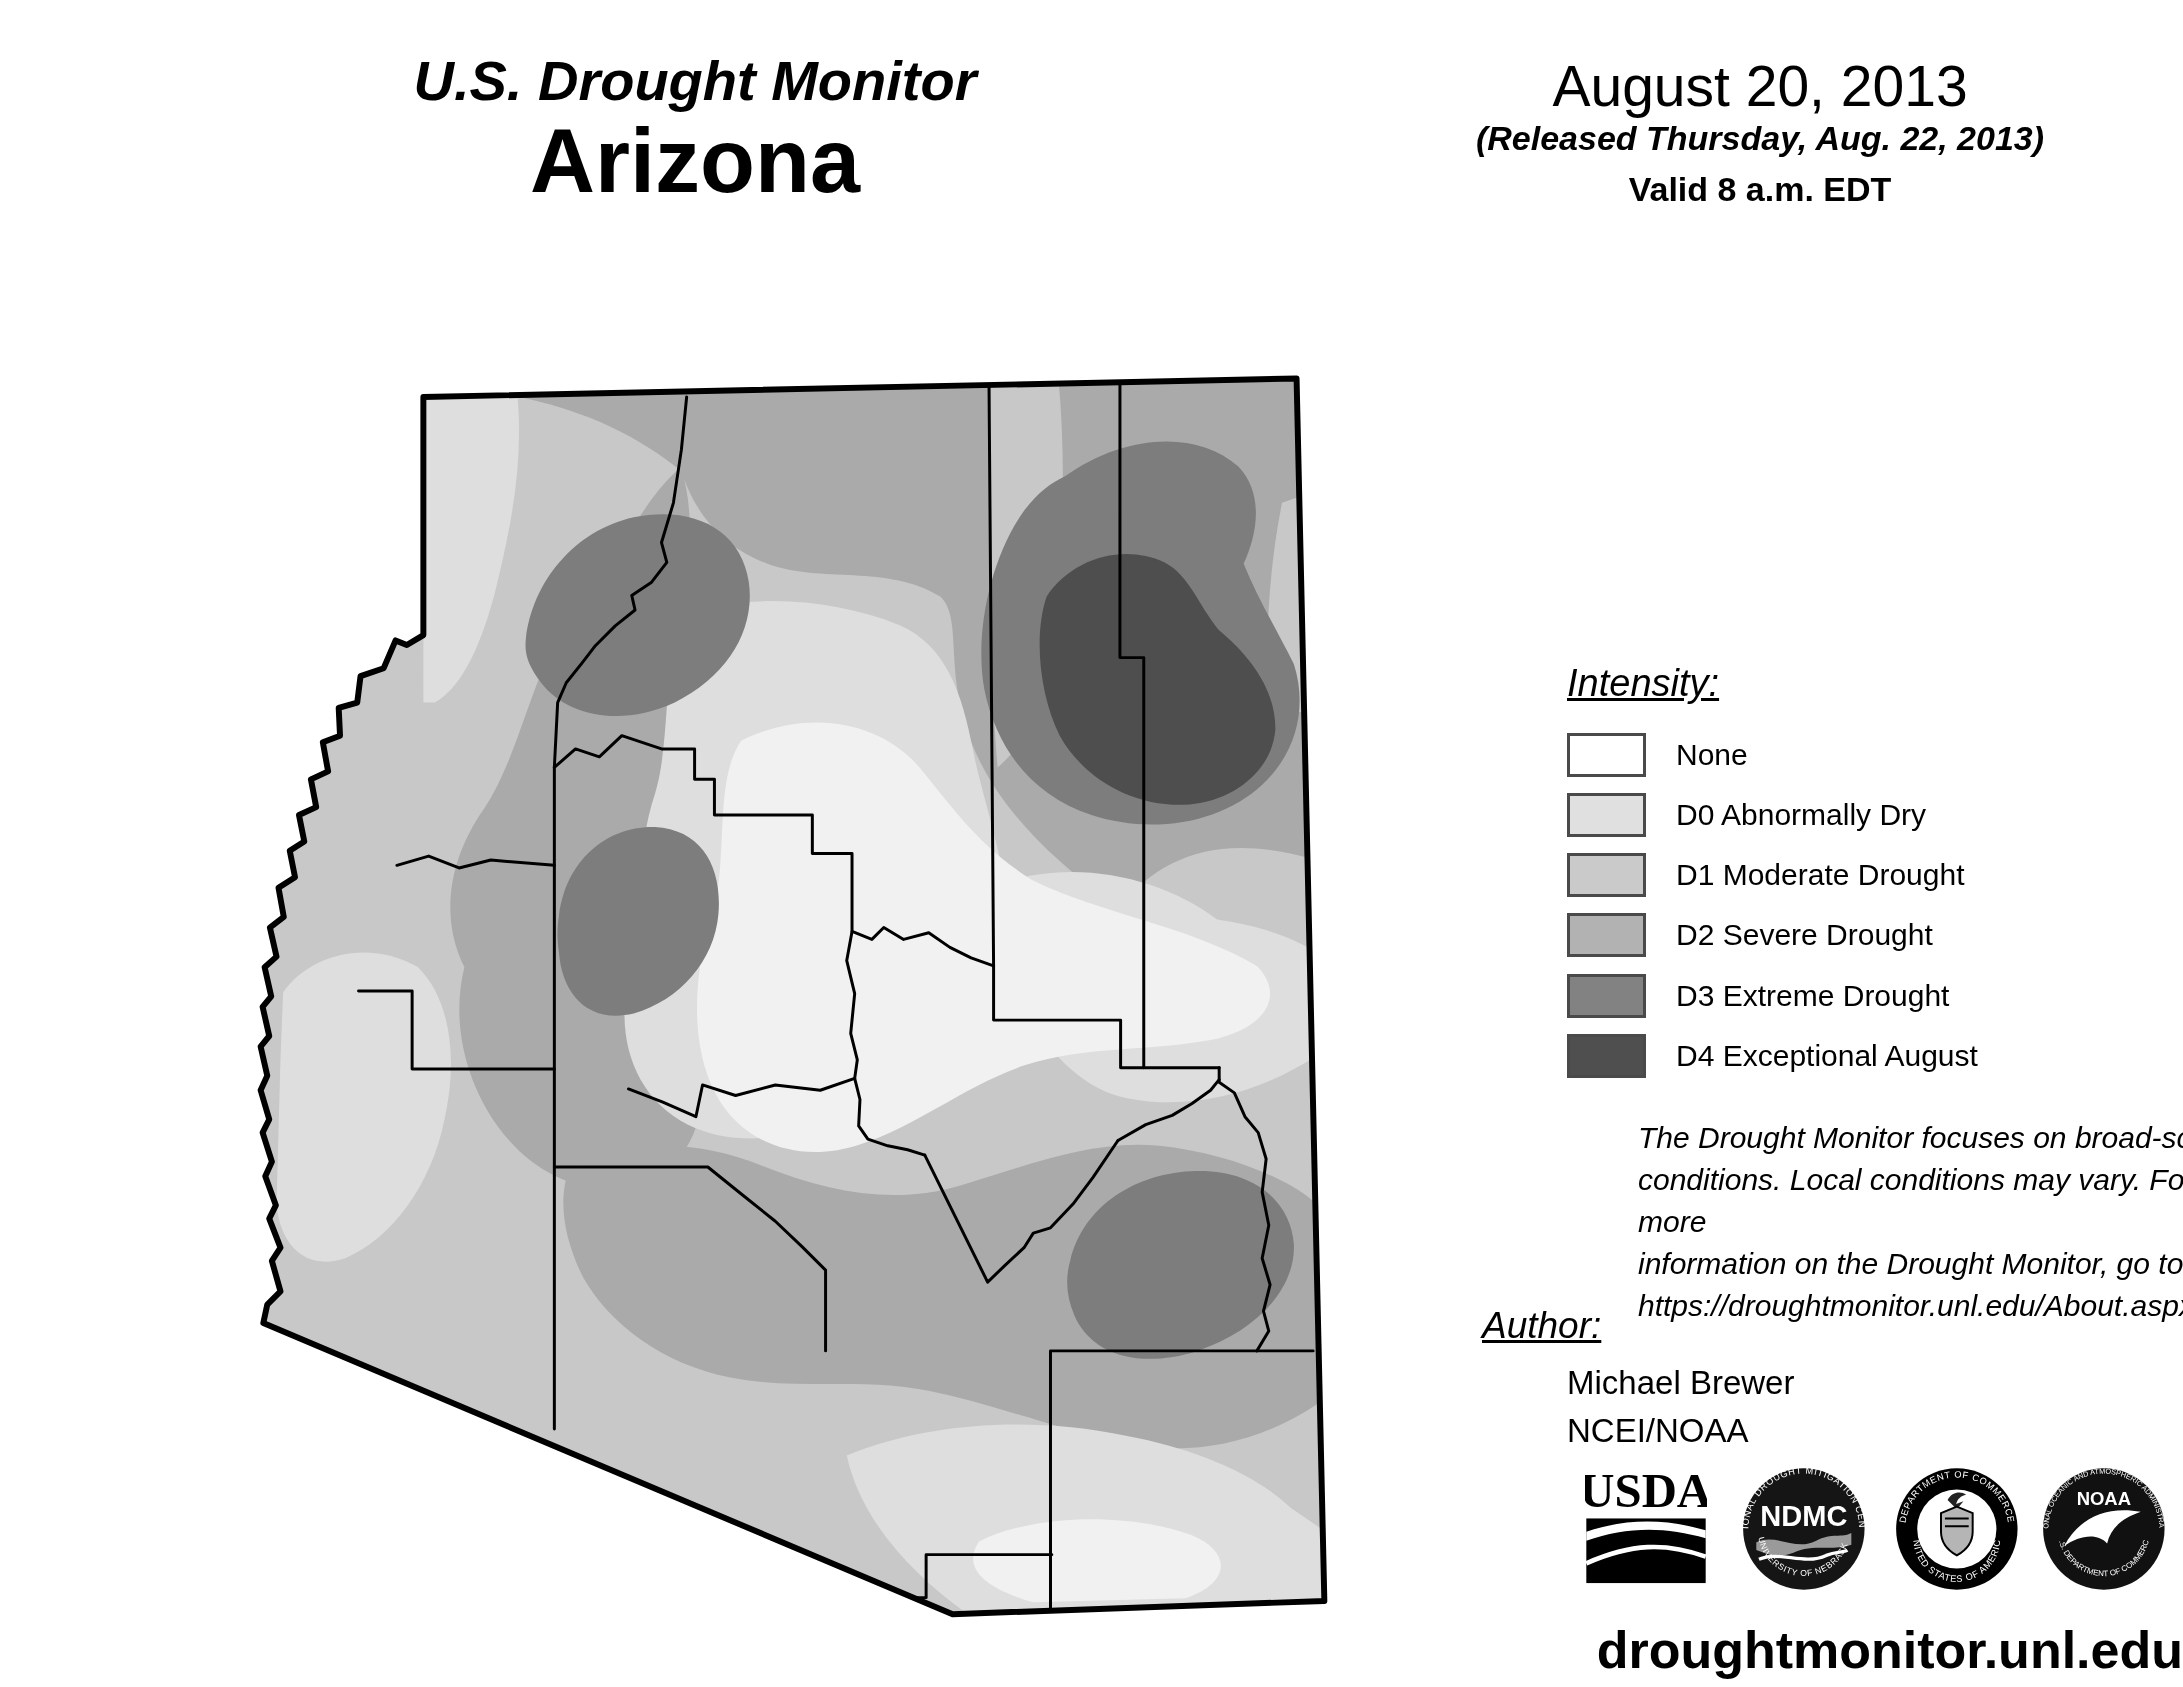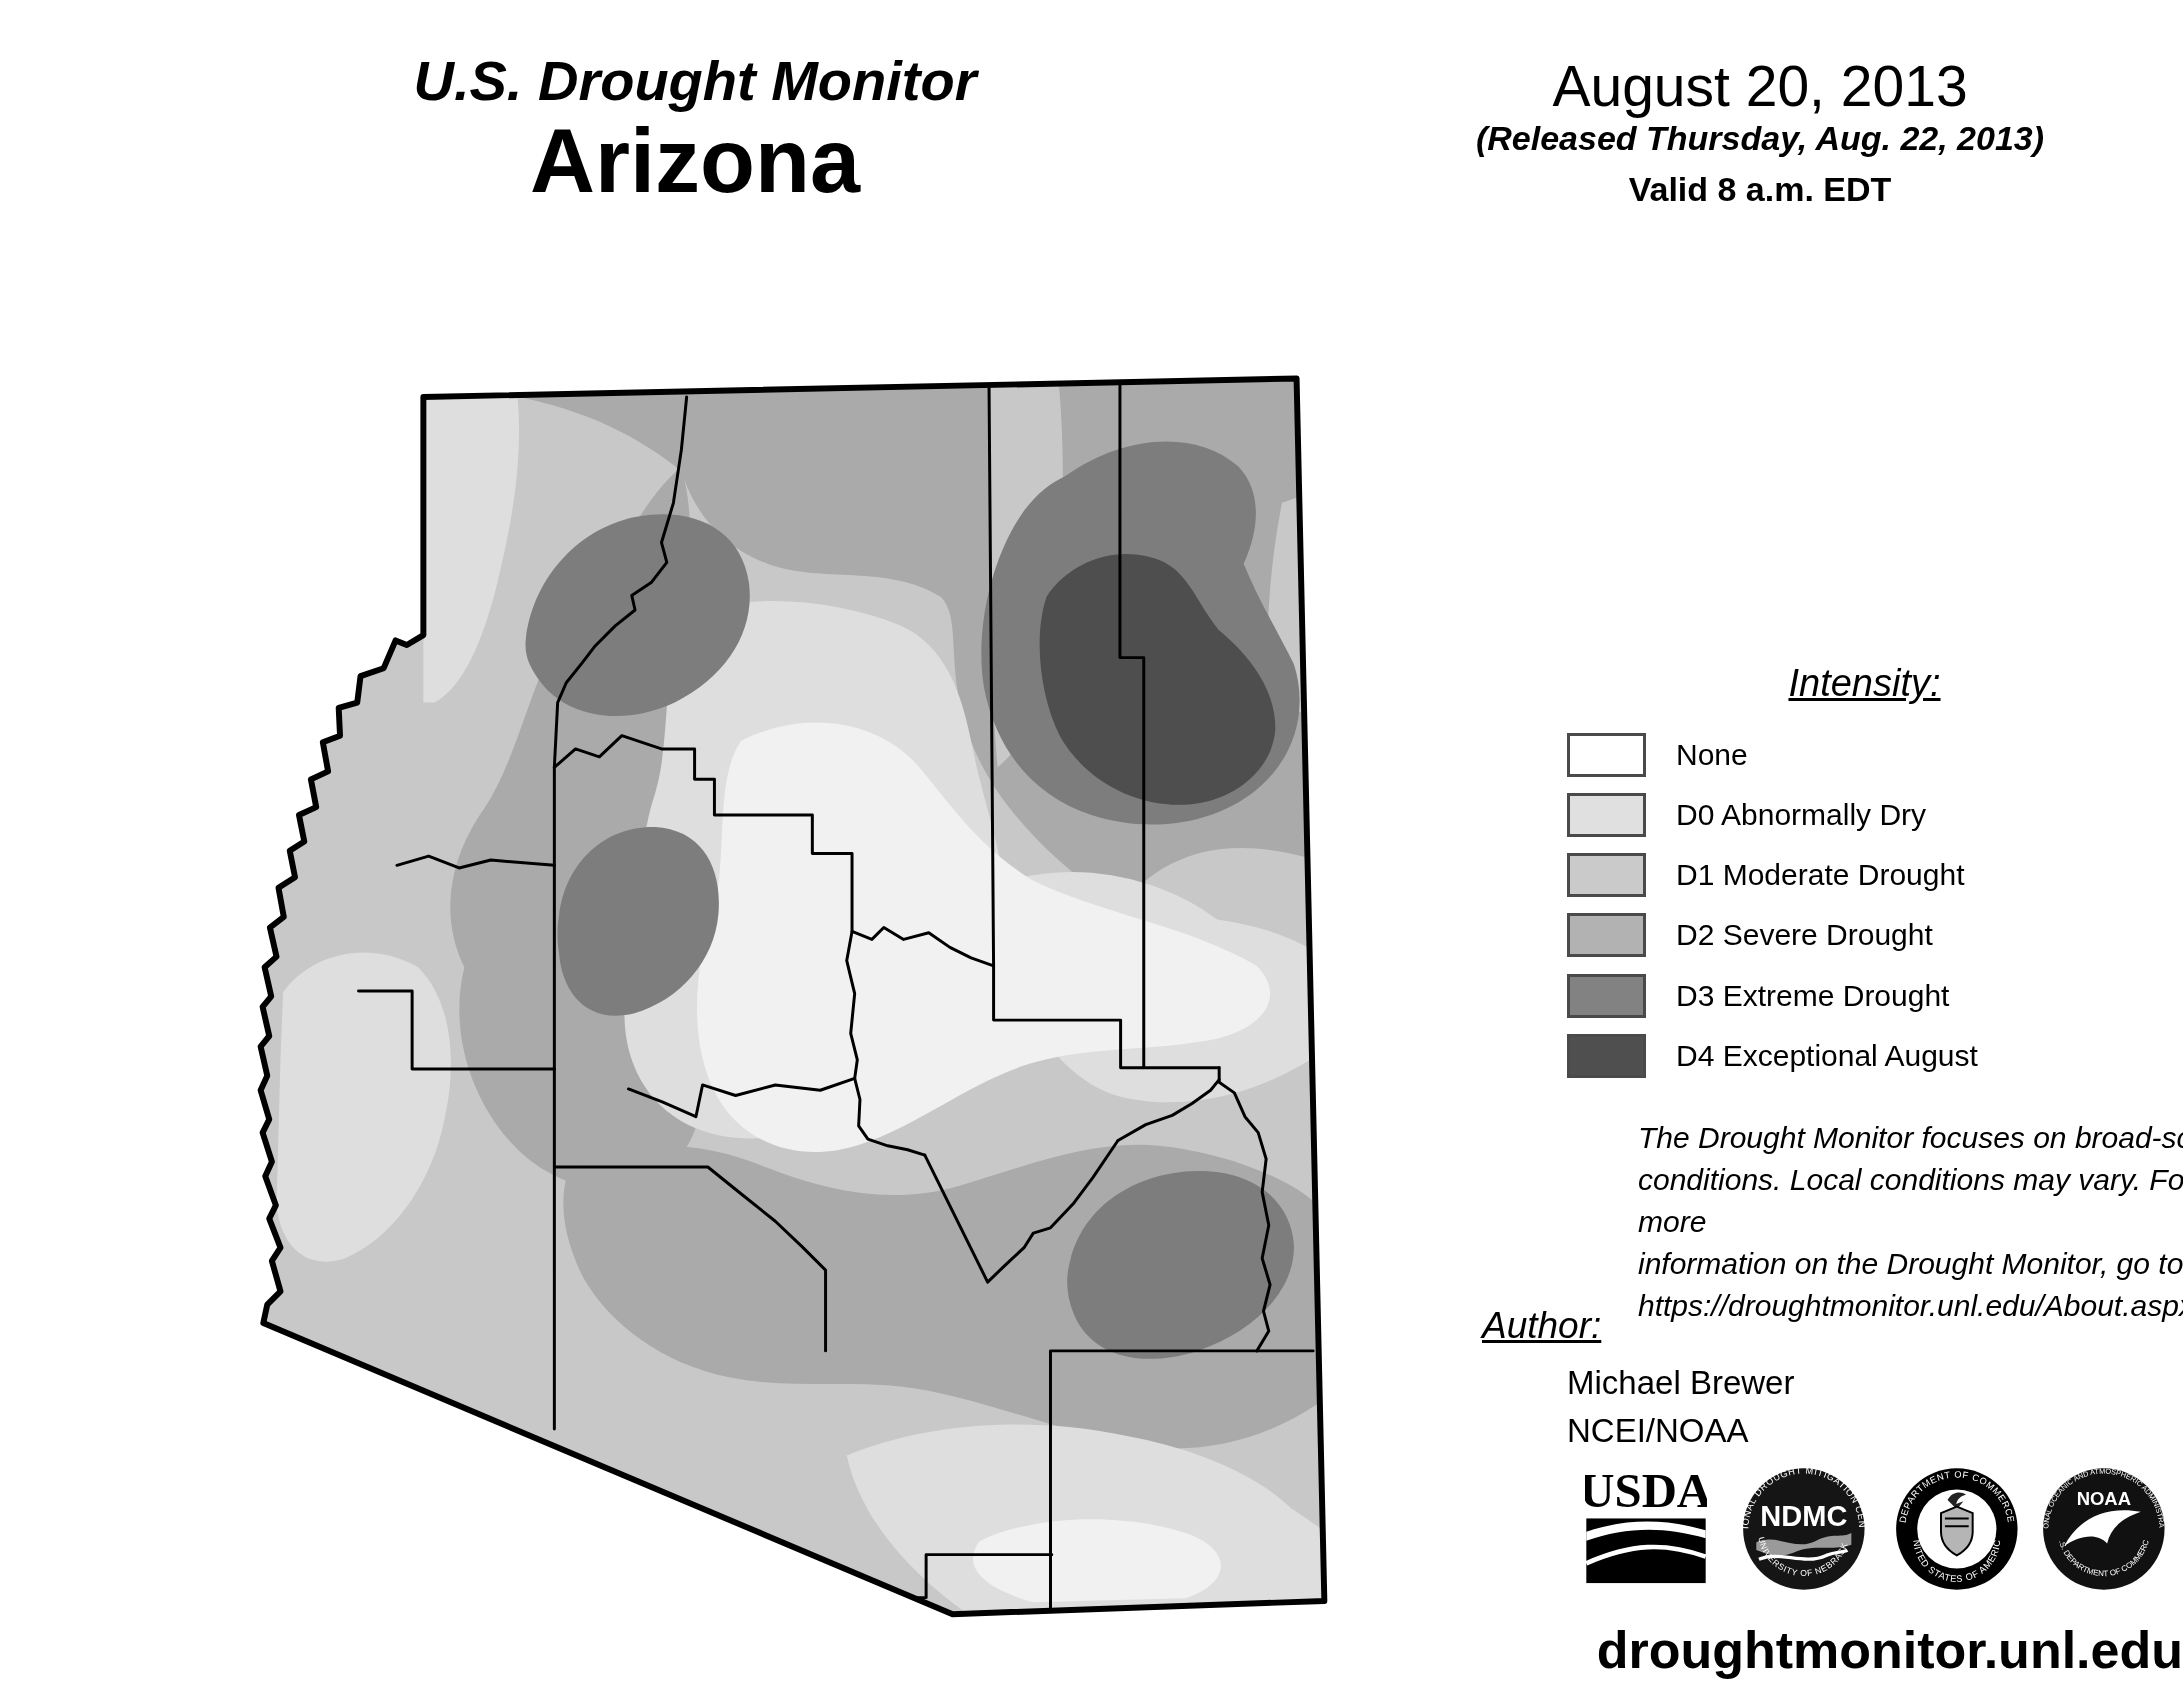--- a/index.html
+++ b/index.html
@@ -8,21 +8,21 @@
   .abs{position:absolute;}
   
   #title-wrap{left:232px;top:52px;width:926px;text-align:center;}
   #title-line1{font-size:56px;font-weight:bold;font-style:italic;line-height:1.02;}
   #title-line2{font-size:90px;font-weight:bold;margin-top:6.6px;line-height:1.0;}
   #date-wrap{left:1396px;top:58px;width:728px;text-align:center;}
   #report-date{font-size:57px;font-weight:normal;line-height:1.0;}
   #released-date{font-size:34px;font-weight:bold;font-style:italic;margin-top:4px;}
   #valid-time{font-size:34px;font-weight:bold;margin-top:12px;}
   
-  #legend-wrap{left:1567px;top:662px;width:595px;text-align:center;}
+  #legend-wrap{left:1567px;top:662px;width:595px;}
   #legend-heading{font-size:38px;font-style:italic;text-decoration:underline;}
   .legend-row{position:absolute;left:0;height:44px;}
   .swatch{position:absolute;left:0;top:0;width:79px;height:44px;border:3.3px solid #4a4a4a;box-sizing:border-box;}
   .legend-label{position:absolute;left:109px;top:50%;transform:translateY(-50%);font-size:30px;white-space:nowrap;}
   
   #disclaimer{left:1638px;top:1117px;width:595px;font-size:30px;font-style:italic;line-height:1.4;white-space:pre-line;}
   #author-heading{left:1482px;top:1305px;font-size:37px;font-style:italic;text-decoration:underline;}
   #author-name{left:1567px;top:1364px;font-size:33px;}
   #author-org{left:1567px;top:1412px;font-size:33px;}
   

